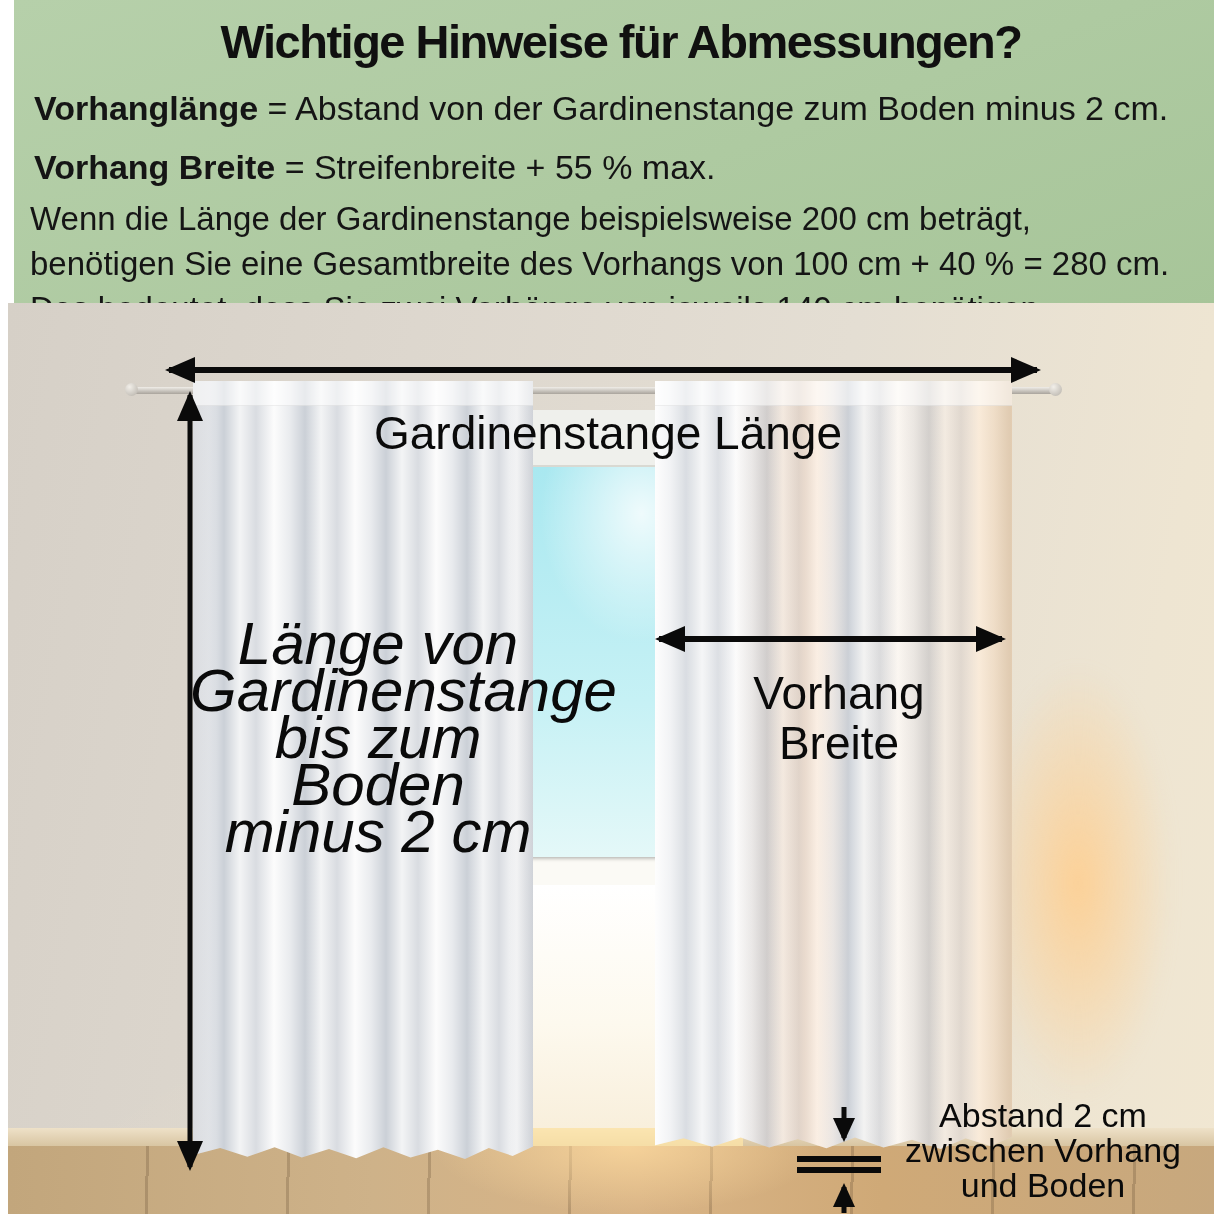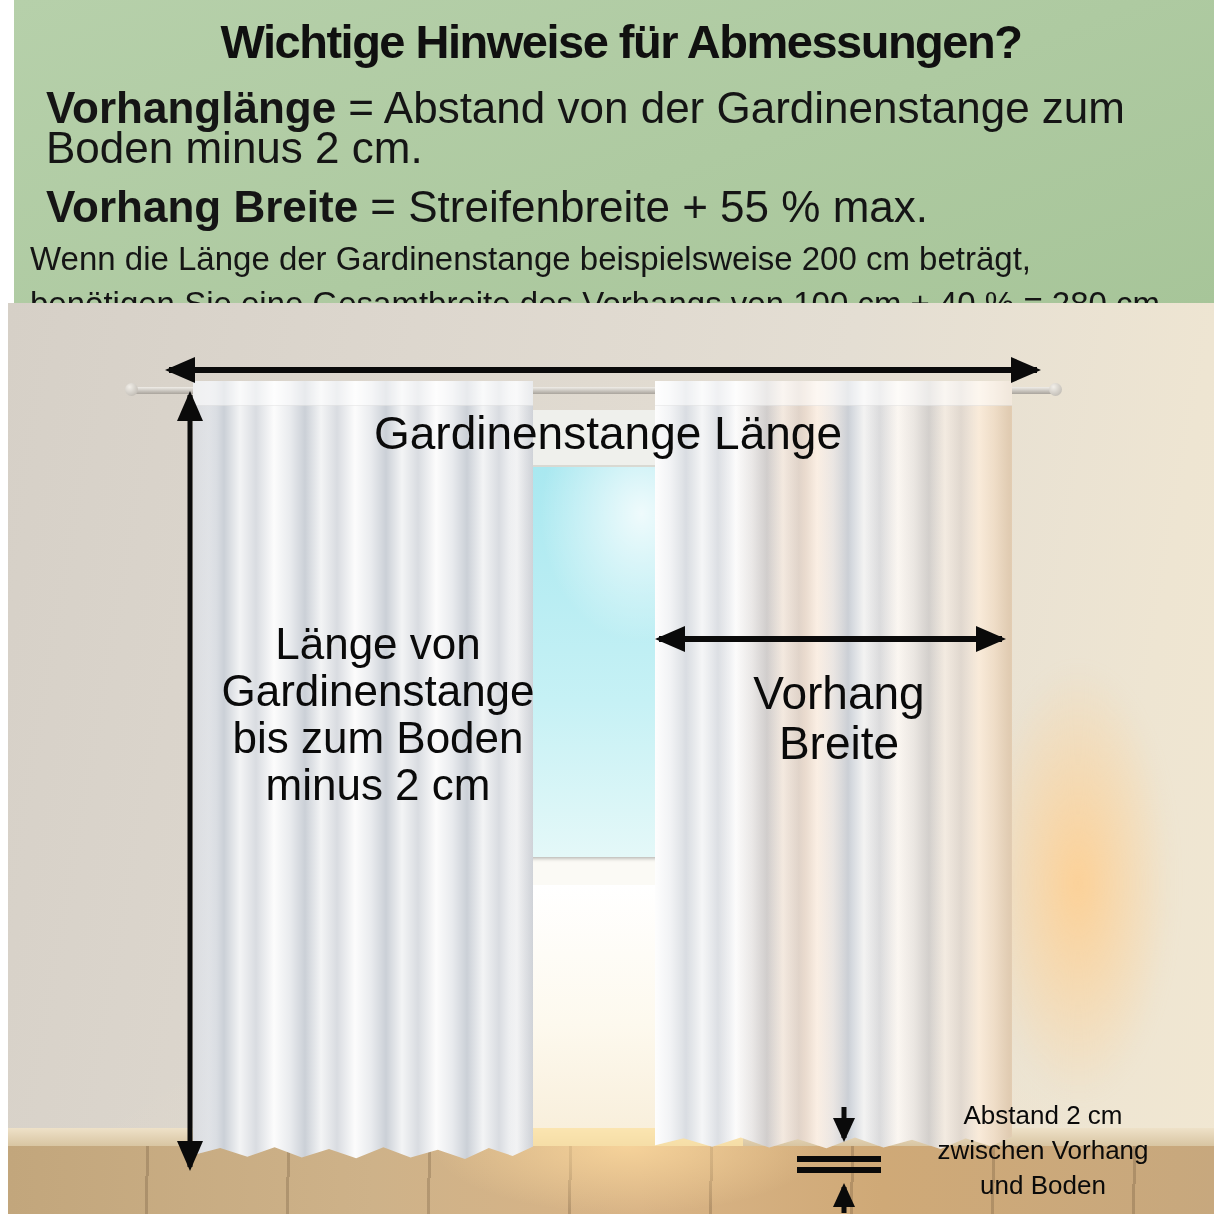--- a/index.html
+++ b/index.html
@@ -10,21 +10,21 @@
   }
   
   .header{
     position:absolute;left:14px;top:0;width:1214px;height:303px;
     background:linear-gradient(160deg,#b6d0aa 0%,var(--header_bg,#aecaa1) 55%,#a7c599 100%);
   }
   .header h1{
     margin:14px 20px 0;text-align:center;
     font-size:47px;font-weight:800;letter-spacing:-1.5px;color:#101010;
   }
-  .def{margin:19px 20px 0 32px;font-size:44px;line-height:40px;color:#151515;}
+  .def{margin:19px 20px 0 20px;font-size:34px;line-height:40px;color:#151515;}
   .def .term{font-weight:800;}
   .para{margin:9px 14px 0 16px;font-size:33px;line-height:45px;white-space:pre-line;color:#151515;}
   
   .photo{position:absolute;left:8px;top:303px;width:1214px;height:911px;overflow:hidden;}
   .wall{
     position:absolute;inset:0;
     background:
       radial-gradient(90% 70% at 50% 115%, rgba(255,236,200,0.35), rgba(255,255,255,0) 60%),
       linear-gradient(100deg,#d6d0c7 0%,#ddd7ce 30%,#e4ded3 62%,#eee5d2 88%,#f1e7d2 100%);
   }
@@ -78,23 +78,23 @@
     position:absolute;left:0;top:843px;width:100%;height:68px;
     background:
       radial-gradient(260px 90px at 620px 0px, rgba(255,220,160,0.75), rgba(255,220,160,0) 75%),
       repeating-linear-gradient(91deg, rgba(0,0,0,0) 0px, rgba(0,0,0,0) 138px, rgba(101,78,52,0.28) 138px, rgba(101,78,52,0.28) 141px),
       linear-gradient(90deg,#c2a67c 0%,#ceb289 30%,#d9b486 52%,#cfa977 72%,#c7a87e 100%);
   }
   
   .arrows{position:absolute;left:0;top:0;width:1214px;height:911px;pointer-events:none;}
   .label{position:absolute;text-align:center;color:var(--annotation,#0a0a0a);white-space:pre-line;}
   .label-rod-length{left:300px;top:105px;width:600px;font-size:46px;line-height:50px;}
-  .label-rod-to-floor{left:182px;top:317px;width:376px;font-size:44px;line-height:47px;}
+  .label-rod-to-floor{left:182px;top:317px;width:376px;font-size:60px;line-height:47px;font-style:italic;}
   .label-curtain-width{left:681px;top:365px;width:300px;font-size:46px;line-height:50px;}
-  .label-floor-gap{left:885px;top:795px;width:300px;font-size:26px;line-height:35px;}
+  .label-floor-gap{left:885px;top:795px;width:300px;font-size:34px;line-height:35px;}
 </style>
 </head>
 <body>
 
 <div class="canvas">
 
   <div class="header">
     <h1>Wichtige Hinweise für Abmessungen?</h1>
     <p class="def"><span class="term">Vorhanglänge</span><span> = Abstand von der Gardinenstange zum Boden minus 2 cm.</span></p>
     <p class="def"><span class="term">Vorhang Breite</span><span> = Streifenbreite + 55 % max.</span></p>

